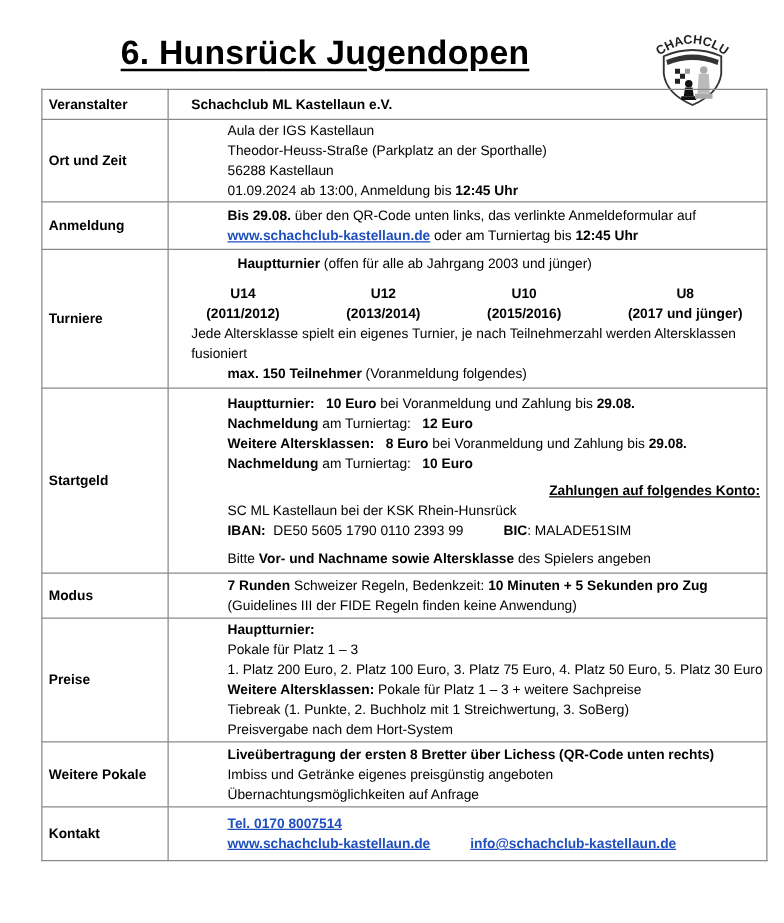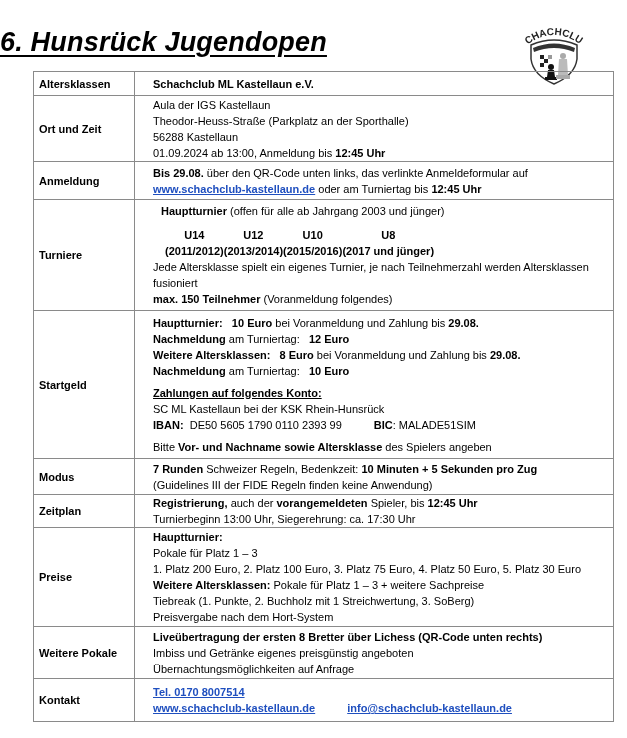--- a/index.html
+++ b/index.html
@@ -1,43 +1,43 @@
 <!DOCTYPE html>
 <html><head>
 <meta charset="utf-8">
 <style>
   html, body { margin: 0; padding: 0; background: #ffffff; }
   body {
     width: 627px; height: 738px; position: relative; overflow: hidden;
     font-family: "Liberation Sans", sans-serif; color: #000;
   }
   .title {
-    position: absolute; left: 0; top: 27px; width: 520px; text-align: left;
+    position: absolute; left: 0; top: 27px; width: 520px; text-align: center;
     font-size: 27px; font-weight: bold; text-decoration: underline;
-    text-underline-offset: 4px; letter-spacing: 0.2px; font-style: italic;
+    text-underline-offset: 4px; letter-spacing: 0.2px;
   }
   .logo { position: absolute; left: 519px; top: 23px; width: 70px; height: 62px; }
   table {
     position: absolute; left: 33px; top: 71px; width: 581px;
     border-collapse: collapse; table-layout: fixed; background: transparent;
   }
   td {
     border: 1px solid #8a8a8a; font-size: 11px; line-height: 16px;
     vertical-align: middle; padding: 0 5px;
   }
   td.label { width: 90px; font-weight: bold; }
   td.content { padding-left: 18px; }
   .b { font-weight: bold; }
-  .u { text-decoration: underline; }
+  .u { text-decoration: underline; text-align: right; }
   a.link { color: #1f4fbf; text-decoration: underline; font-weight: bold; }
-  .line { display: block; white-space: nowrap; }
+  .line { display: block; white-space: nowrap; margin-left: 29px; }
   .gap { height: 6px; display: block; }
-  .ages { display: flex; padding: 0 6px 0 12px; font-weight: bold; text-align: center; }
+  .ages { display: flex; justify-content: space-between; padding: 0 6px 0 12px; font-weight: bold; text-align: center; }
   .ages .age { display: flex; flex-direction: column; }
-  .ages .age:last-child { margin-right: 20px; }
+  .ages .age:last-child { margin-right: 8px; }
   .indent { padding-left: 8px; }
   .tab { display: inline-block; width: 32px; }
 </style>
 </head>
 <body>
 
 <div class="title">6. Hunsrück Jugendopen</div>
 
 <svg class="logo" viewBox="0 0 70 62">
   <defs>
@@ -56,21 +56,21 @@
   <path d="M29,47 L35,47 L36,54 L28,54 Z" fill="#111"></path>
   <rect x="26" y="54" width="12" height="3" fill="#111"></rect>
   <circle cx="44" cy="33" r="3" fill="#aaa"></circle>
   <path d="M40,36 L48,36 L49,52 L39,52 Z" fill="#bbb"></path>
   <rect x="37" y="52" width="14" height="4" fill="#aaa"></rect>
 </svg>
 
 <table>
   <tbody>
       <tr style="height:24px">
-    <td class="label">Altersklassen</td>
+    <td class="label">Veranstalter</td>
     <td class="content b">Schachclub ML Kastellaun e.V.</td>
   </tr>
   <tr style="height:66px">
     <td class="label">Ort und Zeit</td>
     <td class="content">
       <span class="line">Aula der IGS Kastellaun</span>
       <span class="line">Theodor-Heuss-Straße (Parkplatz an der Sporthalle)</span>
       <span class="line">56288 Kastellaun</span>
       <span class="line"><span>01.09.2024 ab 13:00, Anmeldung bis </span><span class="b">12:45 Uhr</span></span>
     </td>
@@ -123,27 +123,20 @@
       <span class="line"><span>Bitte </span><span class="b">Vor- und Nachname sowie Altersklasse</span><span> des Spielers angeben</span></span>
     </td>
   </tr>
   <tr style="height:36px">
     <td class="label">Modus</td>
     <td class="content">
       <span class="line"><span class="b">7 Runden</span><span> Schweizer Regeln, Bedenkzeit: </span><span class="b">10 Minuten + 5 Sekunden pro Zug</span></span>
       <span class="line">(Guidelines III der FIDE Regeln finden keine Anwendung)</span>
     </td>
   </tr>
-  <tr style="height:33px">
-    <td class="label">Zeitplan</td>
-    <td class="content">
-      <span class="line"><span class="b">Registrierung,</span><span> auch der </span><span class="b">vorangemeldeten</span><span> Spieler, bis </span><span class="b">12:45 Uhr</span></span>
-      <span class="line">Turnierbeginn 13:00 Uhr, Siegerehrung: ca. 17:30 Uhr</span>
-    </td>
-  </tr>
   <tr style="height:99px">
     <td class="label">Preise</td>
     <td class="content">
       <span class="line b">Hauptturnier:</span>
       <span class="line">Pokale für Platz 1 – 3</span>
       <span class="line">1. Platz 200 Euro, 2. Platz 100 Euro, 3. Platz 75 Euro, 4. Platz 50 Euro, 5. Platz 30 Euro</span>
       <span class="line"><span class="b">Weitere Altersklassen:</span><span> Pokale für Platz 1 – 3 + weitere Sachpreise</span></span>
       <span class="line">Tiebreak (1. Punkte, 2. Buchholz mit 1 Streichwertung, 3. SoBerg)</span>
       <span class="line">Preisvergabe nach dem Hort-System</span>
     </td>

